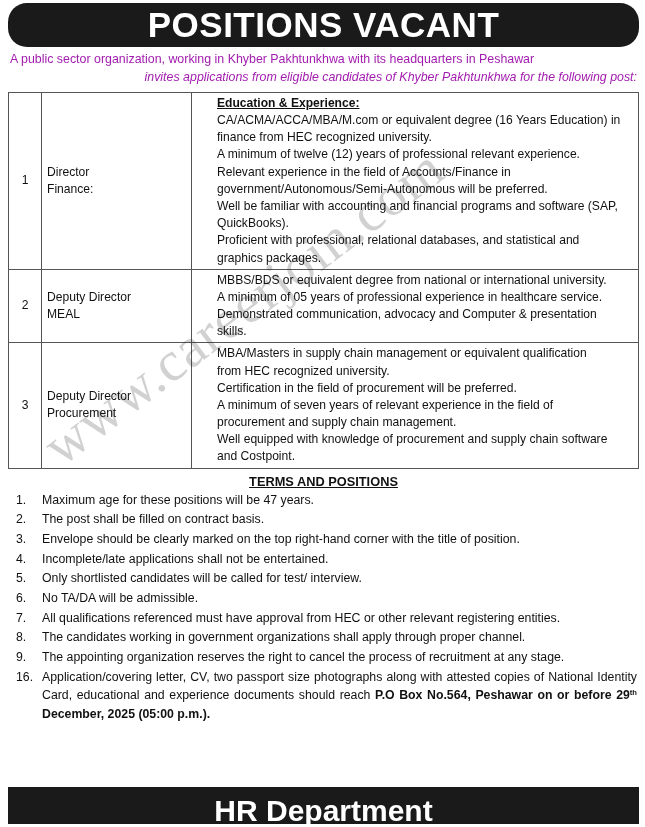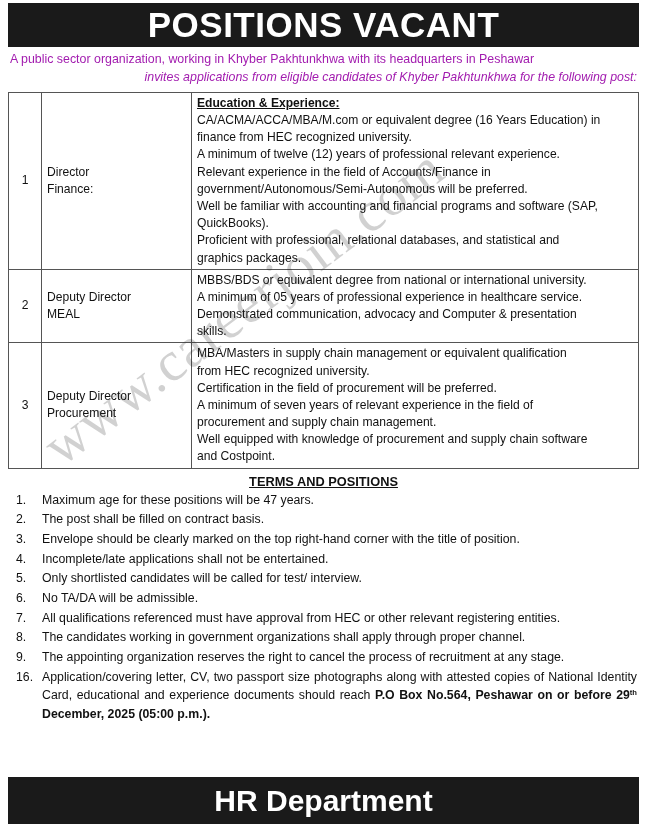--- a/index.html
+++ b/index.html
@@ -53,23 +53,24 @@
     color: #ffffff;
     text-align: center;
     flex: 0 0 auto;
   }
   .banner-top {
     height: 44px;
     line-height: 44px;
     font-size: 35px;
     font-weight: bold;
     letter-spacing: 0.5px;
+    border-radius: 19px;
   }
   .banner-bottom {
-    height: 47px;
+    height: 37px;
     line-height: 47px;
     font-size: 30px;
     font-weight: bold;
     margin-top: 3px;
   }
 
   
   .intro {
     font-size: 12.4px;
     line-height: 1.45;
@@ -115,21 +116,21 @@
   td.c-desc {
     background: #ffffff;
     vertical-align: top;
     padding-top: 4px;
     padding-bottom: 4px;
   }
   td.c-desc .hdr {
     font-weight: bold;
     text-decoration: underline;
   }
-  td.c-desc .ln { display: block; }
+  td.c-desc .ln { display: block; margin-left: 20px; }
 
   
   .terms {
     position: relative;
     z-index: 2;
     margin-top: 5px;
     padding: 0 2px;
   }
   .terms-title {
     text-align: center;

